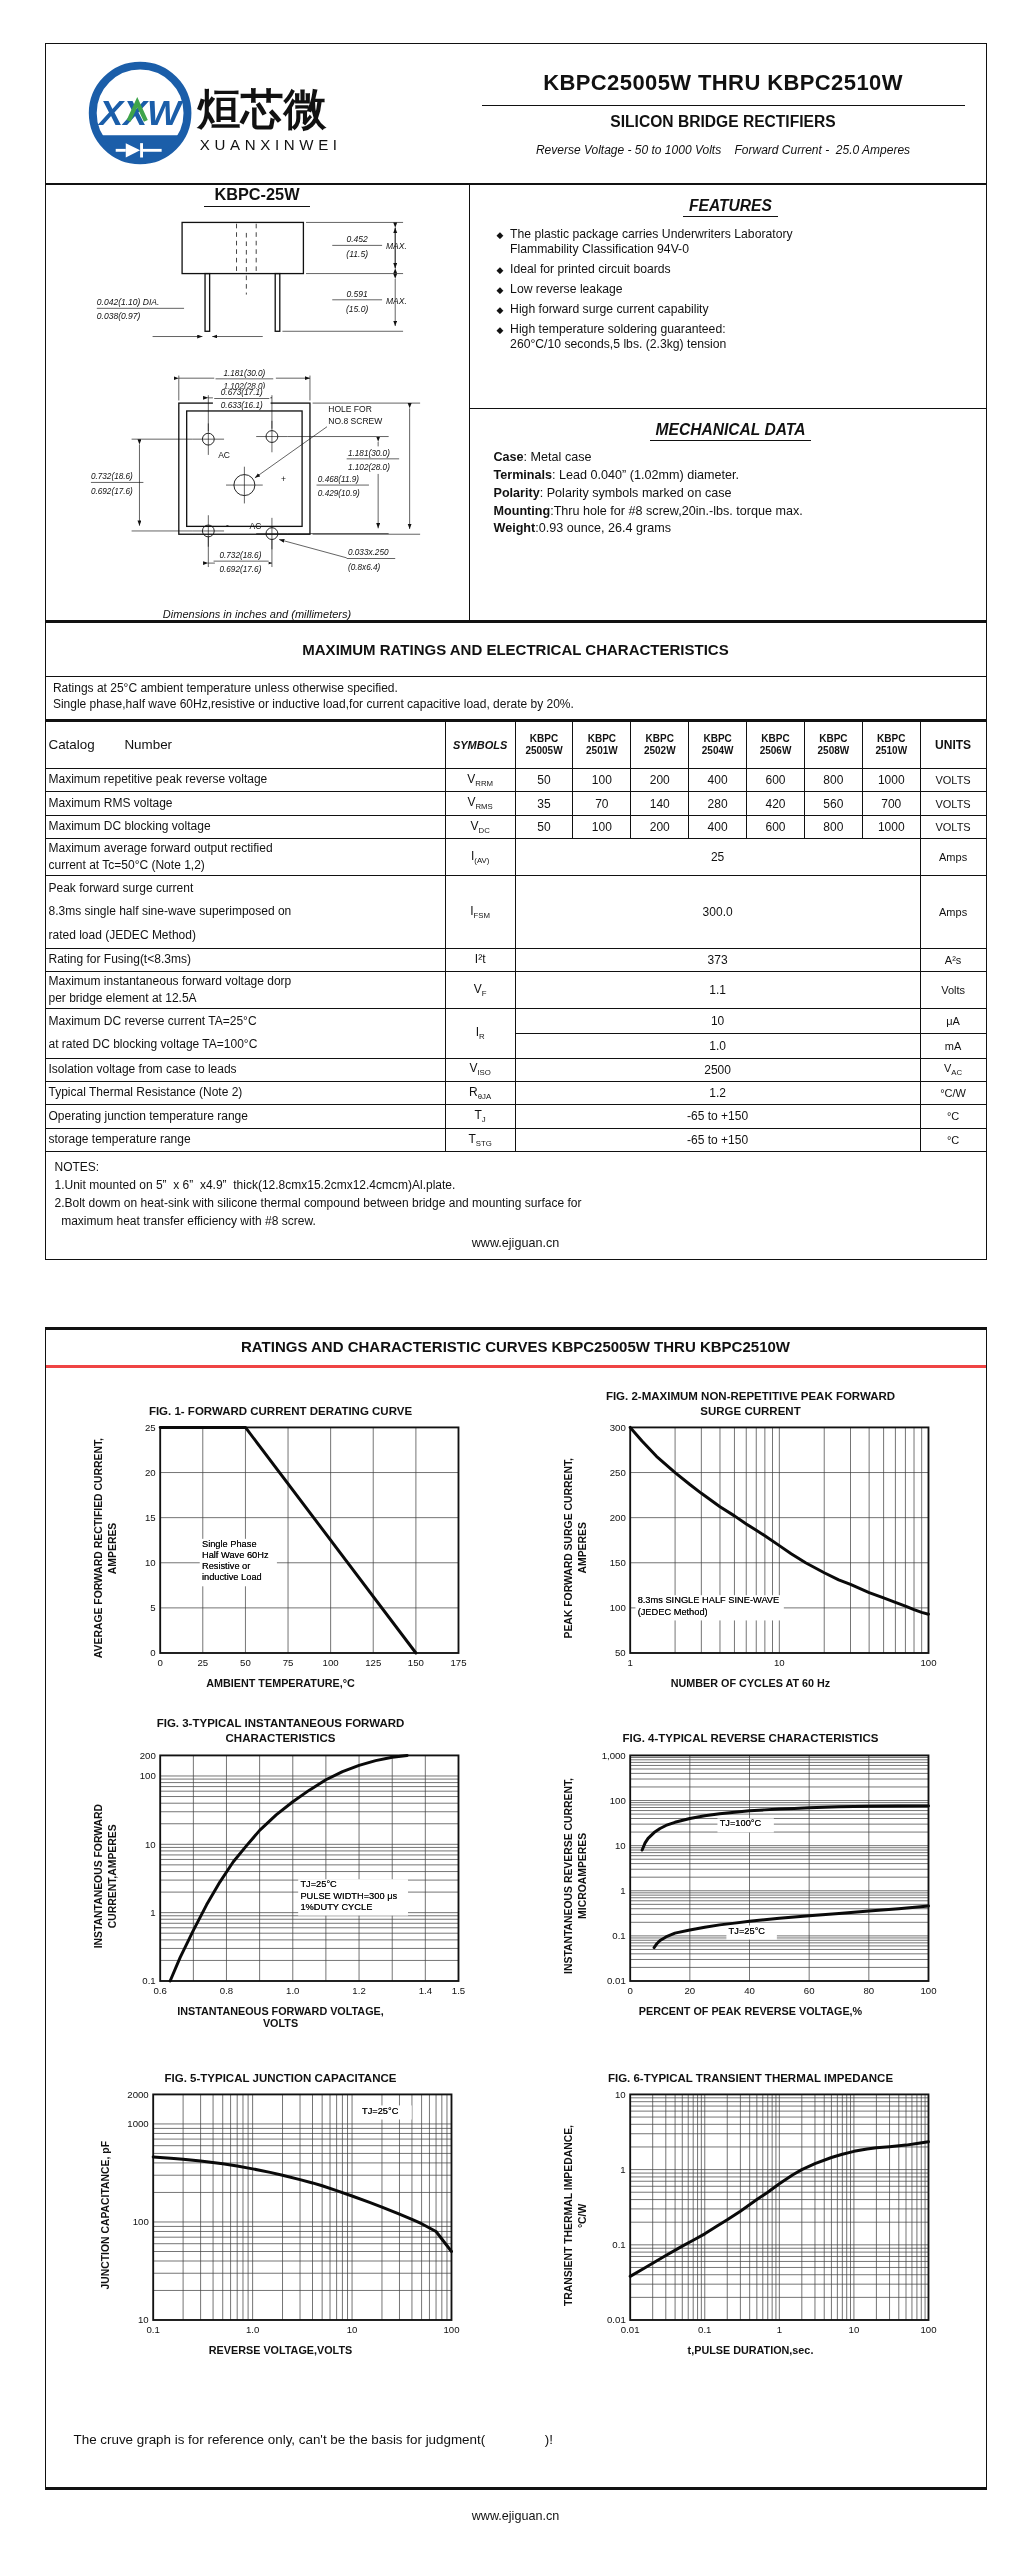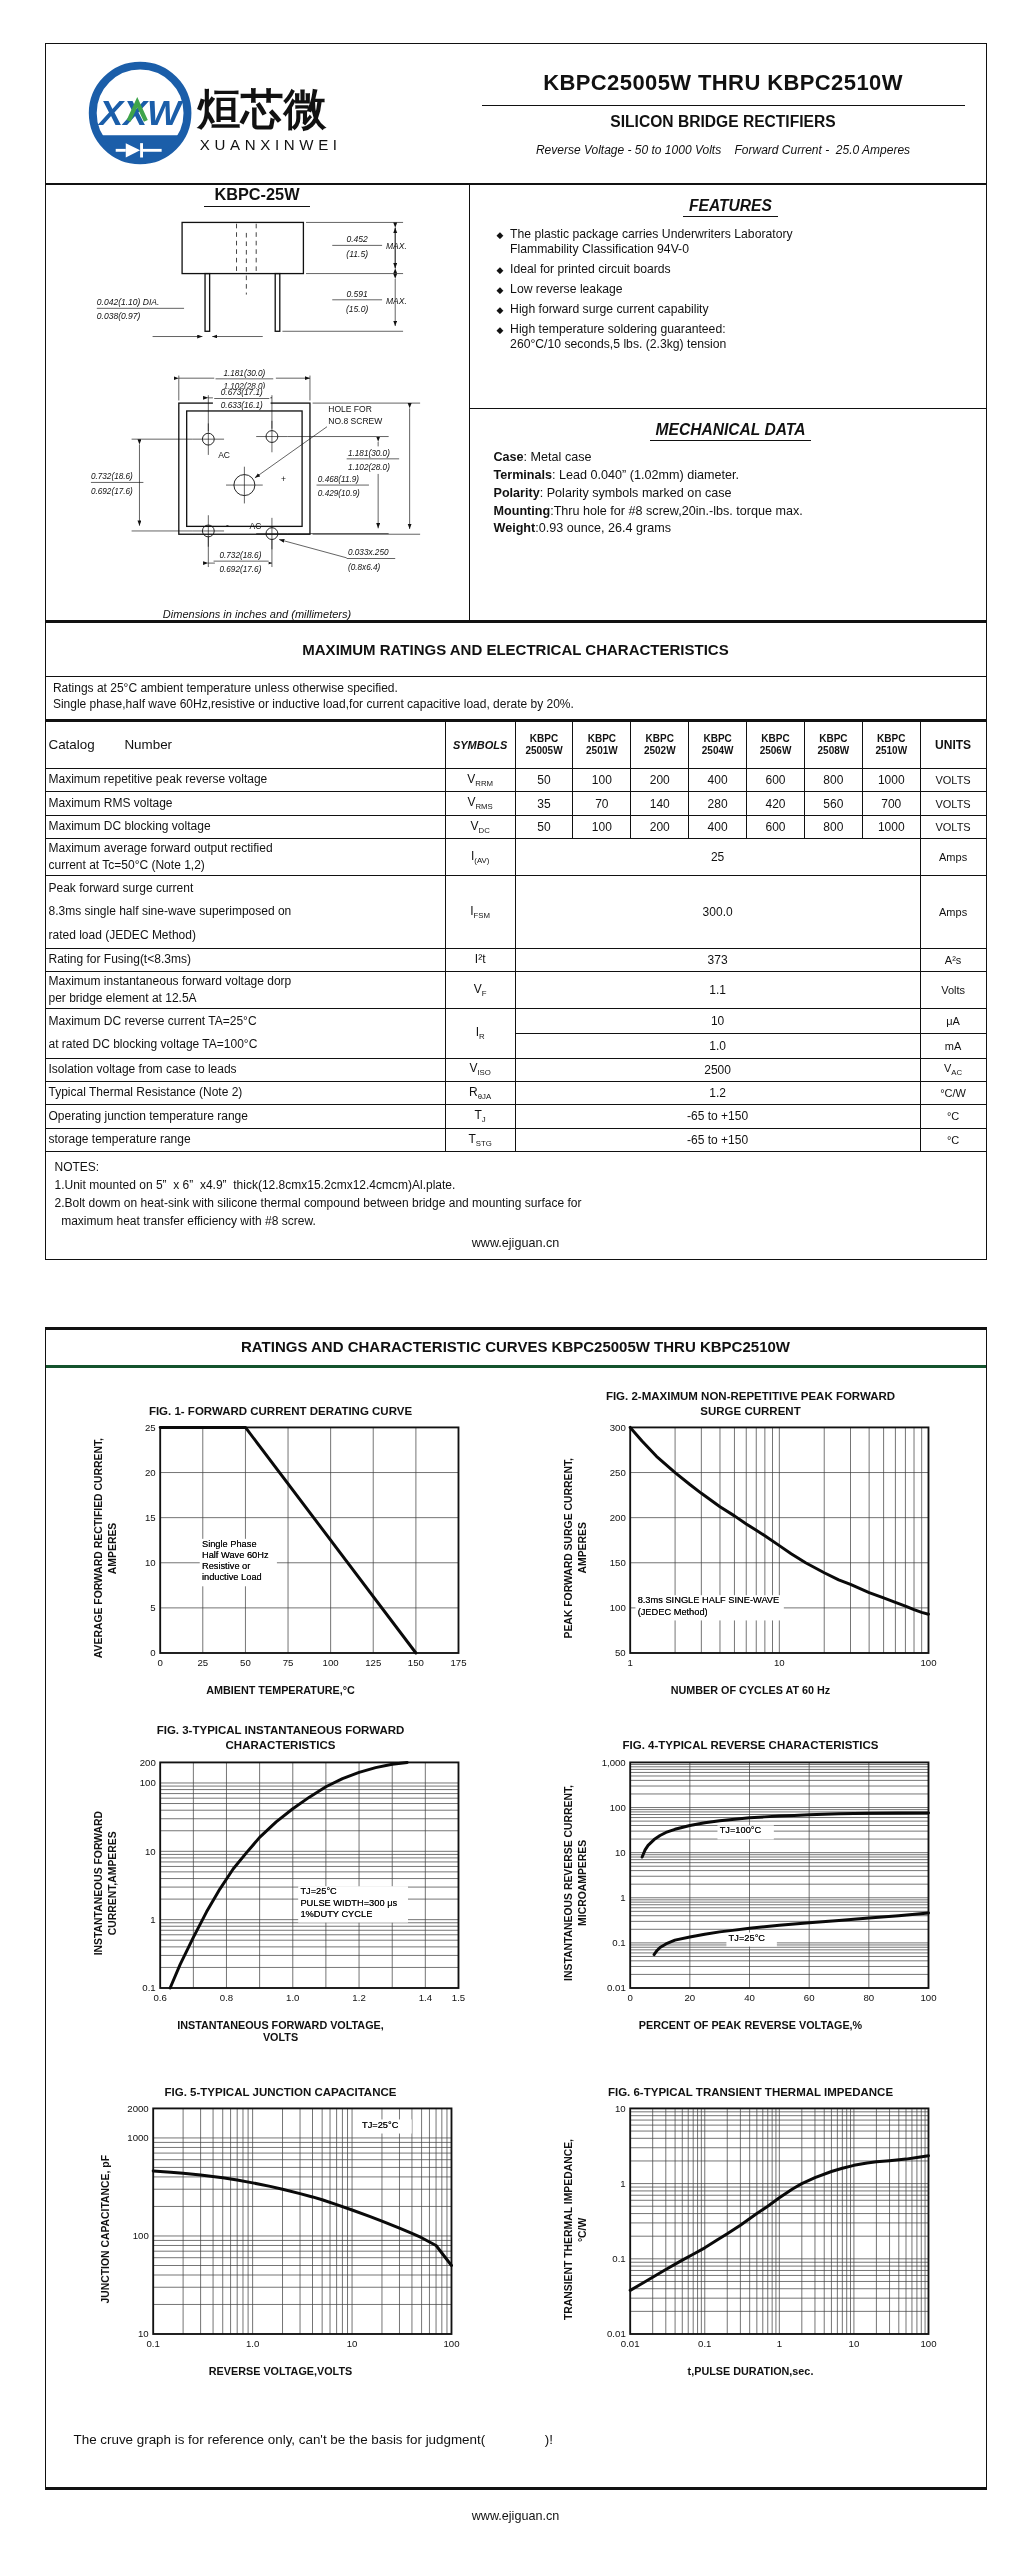--- a/index.html
+++ b/index.html
@@ -52,29 +52,29 @@
   td.lbl.sp{line-height:1.95;}
   td.sym{text-align:center;font-size:12px;}
   td.sym sub,td.unit sub{font-size:7.8px;}
   td.val{text-align:center;font-size:12px;}
   td.unit{text-align:center;font-size:11px;}
   tr.std>td{height:21px;}
   .notes{flex:1;padding:6px 9px;font-size:12px;line-height:1.5;white-space:pre-wrap;}
   .f1{text-align:center;font-size:12.6px;padding:0 0 9px;}
 
   
-  .p2hd{border-bottom:3px solid #14532d;text-align:center;font-size:15px;font-weight:bold;padding:8.2px 0 9.6px;}
+  .p2hd{border-bottom:3px solid #ef4444;text-align:center;font-size:15px;font-weight:bold;padding:8.2px 0 9.6px;}
   .figgrid{display:grid;grid-template-columns:1fr 1fr;row-gap:27px;padding-top:21px;}
   .fig{display:flex;flex-direction:column;align-items:center;}
   .fig-title{min-height:30px;display:flex;align-items:flex-end;justify-content:center;font-size:11.5px;font-weight:bold;text-align:center;white-space:pre-line;line-height:1.3;margin-bottom:1.5px;}
   .fig-body{display:flex;align-items:center;}
   .ylab{writing-mode:vertical-rl;transform:rotate(180deg);text-align:center;font-size:10.4px;font-weight:bold;line-height:1.3;white-space:pre-line;max-height:245px;}
   .plot{width:349px;}
   .plot svg{display:block;}
-  .xlab{font-size:10.8px;font-weight:bold;text-align:center;white-space:pre-line;margin-top:8px;}
+  .xlab{font-size:10.8px;font-weight:bold;text-align:center;white-space:pre-line;margin-top:1px;}
   .chart-svg text{font-family:"Liberation Sans",sans-serif;fill:#111;}
   .chart-svg .tick{font-size:13px;}
   .chart-svg .ann{font-size:12.5px;}
   .disclaimer{margin:auto 0 40px 28px;font-size:13.4px;white-space:pre;}
   .f2{text-align:center;font-size:12.6px;margin:19.3px 0 22px;}
 </style>
 </head>
 <body>
 
 <div class="page" id="page1">

